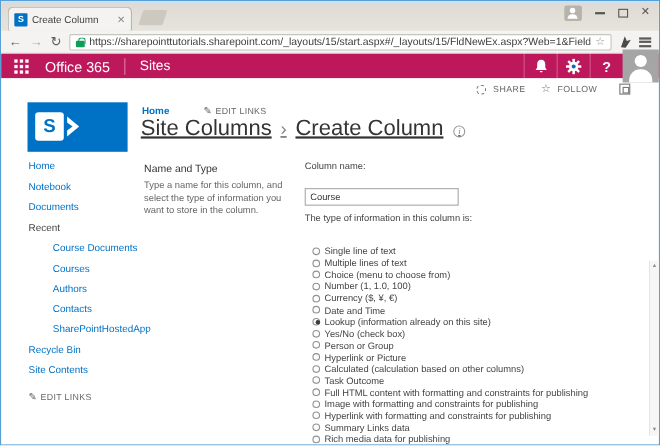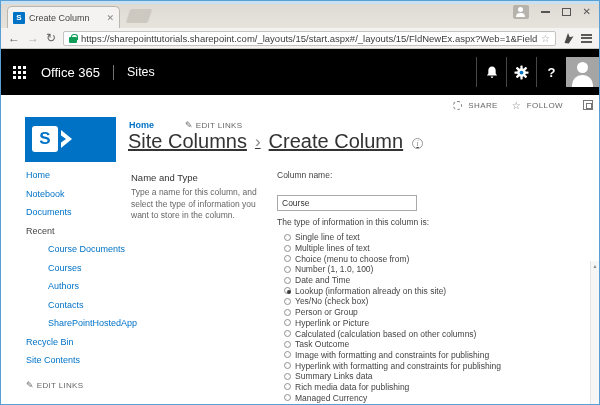--- a/index.html
+++ b/index.html
@@ -29,35 +29,35 @@
   .addressbar { flex:1; height:15px; background:#fff; border:1px solid #c6c4c0; border-radius:2px; display:flex; align-items:center; padding:0 5px; gap:4px; overflow:hidden; }
   .lock { position:relative; width:8px; height:9px; flex:0 0 auto; }
   .lock::before { content:""; position:absolute; left:1.5px; top:0; width:5px; height:5px; border:1.4px solid #0f9d58; border-radius:3px 3px 0 0; border-bottom:none; }
   .lock::after { content:""; position:absolute; left:0; top:3.5px; width:8px; height:5.5px; background:#0f9d58; border-radius:1px; }
   .url { font-size:9.5px; color:#3c3c3c; white-space:nowrap; overflow:hidden; flex:1; }
   .bookmark-star { font-size:10px; color:#9a9a9a; flex:0 0 auto; }
   .menu-ico { width:11px; height:9px; display:flex; flex-direction:column; justify-content:space-between; }
   .menu-ico i { display:block; height:2px; background:#5a5a5a; }
 
   
-  .suitebar { height:46px; background:#000000; display:flex; align-items:center; color:#fff; }
+  .suitebar { height:22px; background:#be185d; display:flex; align-items:center; color:#fff; }
   .waffle { display:grid; grid-template-columns:repeat(3,3px); grid-gap:2px; margin:0 15px 0 12px; }
   .waffle i { width:3px; height:3px; background:#fff; }
   .brand { font-size:13px; }
   .suite-div { width:1px; height:15px; background:rgba(255,255,255,.45); margin:0 13px; }
   .sites-link { font-size:12.5px; }
   .suite-spacer { flex:1; }
   .suite-tile { width:30px; height:30px; display:flex; align-items:center; justify-content:center; border-left:1px solid rgba(255,255,255,.28); }
   .help-glyph { font-size:13px; font-weight:bold; color:#fff; }
   .avatar { width:33px; height:30px; background:#a5a5a5; position:relative; }
   .avatar::before { content:""; position:absolute; left:11px; top:5px; width:11px; height:11px; border-radius:50%; background:#fff; }
   .avatar::after { content:""; position:absolute; left:6px; top:18px; width:21px; height:12px; border-radius:10px 10px 0 0; background:#fff; }
 
   
-  .ribbonrow { height:20px; display:flex; justify-content:flex-end; align-items:center; gap:6px; padding-right:6px; }
+  .ribbonrow { height:20px; display:flex; justify-content:flex-end; align-items:center; gap:6px; padding-right:26px; }
   .rib-label { font-size:8px; color:#666; letter-spacing:.4px; }
   .share-ico { width:9px; height:9px; border:1px dashed #777; border-radius:50%; }
   .follow-star { font-size:10px; color:#777; line-height:9px; }
   .focus-ico { width:10px; height:10px; border:1px solid #777; position:relative; margin-left:14px; }
   .focus-ico::after { content:""; position:absolute; left:2px; top:2px; width:4px; height:4px; border:1px solid #777; }
 
   
   .pageheader { position:relative; height:50px; }
   .sp-logo { position:absolute; left:24px; top:2px; width:91px; height:45px; background:#0072c6; }
   .sp-logo .sq { position:absolute; left:7px; top:9px; width:26px; height:26px; background:#fff; border-radius:3px; color:#0072c6; font-size:17px; font-weight:bold; display:flex; align-items:center; justify-content:center; }
@@ -79,21 +79,21 @@
   .sidenav li.plain { color:#444; }
   .side-edit { position:absolute; left:25px; top:215px; font-size:8px; color:#666; letter-spacing:.3px; }
 
   .leftcol { position:absolute; left:130px; top:7px; width:145px; }
   .section-title { font-size:9.5px; font-weight:normal; color:#333; margin-bottom:4px; }
   .section-desc { font-size:8.5px; color:#666; line-height:11.5px; }
 
   .rightcol { position:absolute; left:276px; top:5px; width:306px; }
   .field-label { font-size:8.5px; color:#444; margin-bottom:15px; }
   .name-input { width:140px; height:16px; border:1px solid #a9a9a9; font-size:8.5px; color:#333; padding:0 4px; font-family:"Liberation Sans",sans-serif; display:block; }
-  .type-label { font-size:8.5px; color:#444; margin:6px 0 5px; }
+  .type-label { font-size:8.5px; color:#444; margin:6px 0 20px; }
   .options { list-style:none; }
   .options li { height:10.7px; display:flex; align-items:center; padding-left:7px; }
   .radio { width:7px; height:7px; border:1px solid #919191; border-radius:50%; background:#fdfdfd; margin-right:4px; flex:0 0 auto; position:relative; }
   .radio.selected::after { content:""; position:absolute; left:1.5px; top:1.5px; width:4px; height:4px; border-radius:50%; background:#3b3b3b; }
   .opt-label { font-size:8.5px; color:#444; white-space:nowrap; }
 
   
   .scrollbar { position:absolute; right:0; top:96px; bottom:0; width:9px; background:#f6f6f6; border-left:1px solid #e4e4e4; }
   .scrollbar .up { position:absolute; top:2px; left:0; right:0; text-align:center; font-size:5px; color:#8a8a8a; }
   .scrollbar .down { position:absolute; bottom:2px; left:0; right:0; text-align:center; font-size:5px; color:#8a8a8a; }
@@ -255,20 +255,24 @@
           <li>
             <span class="radio"></span>
             <span class="opt-label">Choice (menu to choose from)</span>
           </li>
 
           <li>
             <span class="radio"></span>
             <span class="opt-label">Number (1, 1.0, 100)</span>
           </li>
 
+          <li>
+            <span class="radio"></span>
+            <span class="opt-label">Currency ($, ¥, €)</span>
+          </li>
 
           <li>
             <span class="radio"></span>
             <span class="opt-label">Date and Time</span>
           </li>
 
           <li>
             <span class="radio selected"></span>
             <span class="opt-label">Lookup (information already on this site)</span>
           </li>
@@ -291,20 +295,24 @@
           <li>
             <span class="radio"></span>
             <span class="opt-label">Calculated (calculation based on other columns)</span>
           </li>
 
           <li>
             <span class="radio"></span>
             <span class="opt-label">Task Outcome</span>
           </li>
 
+          <li>
+            <span class="radio"></span>
+            <span class="opt-label">Full HTML content with formatting and constraints for publishing</span>
+          </li>
 
           <li>
             <span class="radio"></span>
             <span class="opt-label">Image with formatting and constraints for publishing</span>
           </li>
 
           <li>
             <span class="radio"></span>
             <span class="opt-label">Hyperlink with formatting and constraints for publishing</span>
           </li>

